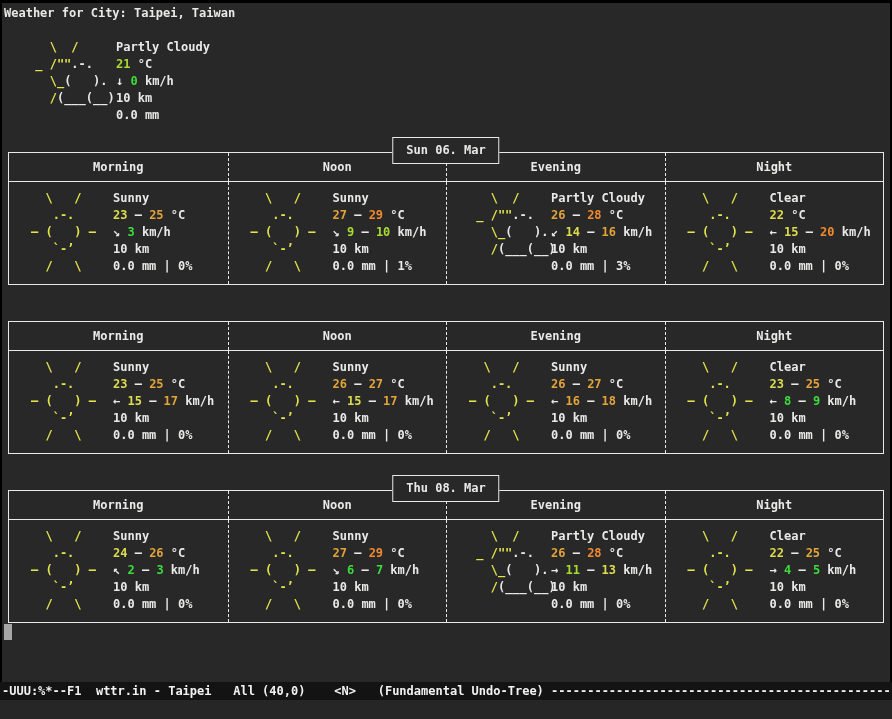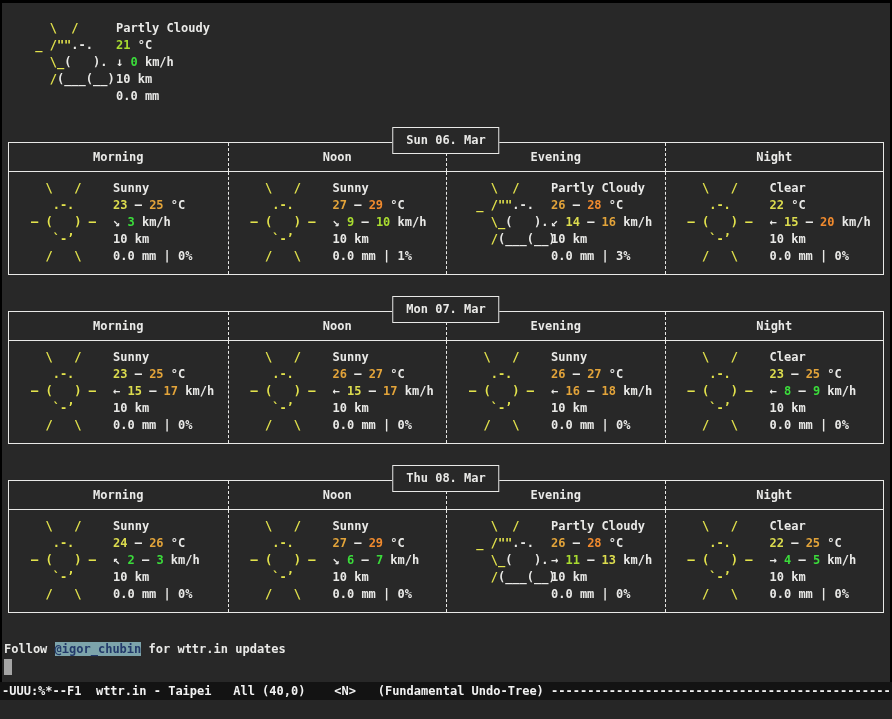--- a/index.html
+++ b/index.html
@@ -20,21 +20,21 @@
     background: #282828; color: #e9e9e7;
     overflow: hidden;
   }
   .title { margin: 2px 0 0 2px; white-space: pre; }
   .current { display: flex; margin-top: 17px; }
   .art { margin: 0; white-space: pre; }
   .txt { margin: 0; white-space: pre; }
   .current .art { width: 104px; padding-left: 26px; }
   .current .txt { margin-left: 10px; }
   #days .day { position: relative; margin-left: 6px; width: 876px; margin-top: 36px; }
-  #days .day:first-child { margin-top: 37px; }
+  #days .day:first-child { margin-top: 28px; }
   .tbl { border: 1px solid #e9e9e7; }
   .hrow { display: grid; grid-template-columns: repeat(4, 1fr); height: 29px; border-bottom: 1px solid #e9e9e7; }
   .hcell { text-align: center; line-height: 28px; border-left: 1px dashed #e9e9e7; overflow: hidden; }
   .hcell:first-child { border-left: none; }
   .brow { display: grid; grid-template-columns: repeat(4, 1fr); }
   .cell { display: flex; border-left: 1px dashed #e9e9e7; height: 102px; padding-top: 8px; overflow: hidden; }
   .cell:first-child { border-left: none; }
   .cell .art { width: 96px; padding-left: 22px; }
   .cell .txt { margin-left: 8px; }
   .datebox {
@@ -49,20 +49,21 @@
     position: absolute; left: 0; bottom: 19px; width: 892px; height: 18px;
     background: #131313; color: #f2f2f2; line-height: 18px;
     white-space: pre; overflow: hidden; padding-left: 2px;
   }
   .echo { position: absolute; left: 0; bottom: 0; width: 892px; height: 19px; background: #262626; }
 </style>
 </head>
 <body>
 
 <div class="buffer">
+  <div class="title">Weather for City: Taipei, Taiwan</div>
 
   <div class="current">
     <div class="art" id="current-art"><div><span style="color: rgb(227, 227, 76);">   \  /</span></div><div><span style="color: rgb(227, 227, 76);"> _ /""</span><span style="color: rgb(233, 233, 231);">.-.</span></div><div><span style="color: rgb(227, 227, 76);">   \_</span><span style="color: rgb(233, 233, 231);">(   ).</span></div><div><span style="color: rgb(227, 227, 76);">   /</span><span style="color: rgb(233, 233, 231);">(___(__)</span></div></div>
     <div class="txt" id="current-text"><div><span style="color: rgb(233, 233, 231);">Partly Cloudy</span></div><div><span style="color: rgb(169, 220, 48);">21</span><span style="color: rgb(233, 233, 231);"> °C</span></div><div><span style="color: rgb(233, 233, 231);">↓ </span><span style="color: rgb(59, 220, 59);">0</span><span style="color: rgb(233, 233, 231);"> km/h</span></div><div><span style="color: rgb(233, 233, 231);">10 km</span></div><div><span style="color: rgb(233, 233, 231);">0.0 mm</span></div></div>
   </div>
 
   <div id="days">
   <div class="day">
     <div class="datebox">Sun 06. Mar</div>
     <div class="tbl">
@@ -87,21 +88,20 @@
             </div>
             <div class="cell">
               <div class="art"><div><span style="color: rgb(227, 227, 76);">  \   /  </span></div><div><span style="color: rgb(227, 227, 76);">   .-.   </span></div><div><span style="color: rgb(227, 227, 76);">– (   ) –</span></div><div><span style="color: rgb(227, 227, 76);">   `-’   </span></div><div><span style="color: rgb(227, 227, 76);">  /   \  </span></div></div>
               <div class="txt"><div><span style="color: rgb(233, 233, 231);">Clear</span></div><div><span style="color: rgb(220, 220, 78);">22</span><span style="color: rgb(233, 233, 231);"> °C</span></div><div><span style="color: rgb(233, 233, 231);">← </span><span style="color: rgb(220, 220, 78);">15</span><span style="color: rgb(233, 233, 231);"> – </span><span style="color: rgb(240, 138, 46);">20</span><span style="color: rgb(233, 233, 231);"> km/h</span></div><div><span style="color: rgb(233, 233, 231);">10 km</span></div><div><span style="color: rgb(233, 233, 231);">0.0 mm | 0%</span></div></div>
             </div>
           </div>
     </div>
   </div>
 
   <div class="day">
-    <div class="datebox">Mon 07. Mar</div>
     <div class="tbl">
       <div class="hrow">
             <div class="hcell">Morning</div>
             <div class="hcell">Noon</div>
             <div class="hcell">Evening</div>
             <div class="hcell">Night</div>
           </div>
       <div class="brow">
             <div class="cell">
               <div class="art"><div><span style="color: rgb(227, 227, 76);">  \   /  </span></div><div><span style="color: rgb(227, 227, 76);">   .-.   </span></div><div><span style="color: rgb(227, 227, 76);">– (   ) –</span></div><div><span style="color: rgb(227, 227, 76);">   `-’   </span></div><div><span style="color: rgb(227, 227, 76);">  /   \  </span></div></div>
@@ -147,19 +147,18 @@
             </div>
             <div class="cell">
               <div class="art"><div><span style="color: rgb(227, 227, 76);">  \   /  </span></div><div><span style="color: rgb(227, 227, 76);">   .-.   </span></div><div><span style="color: rgb(227, 227, 76);">– (   ) –</span></div><div><span style="color: rgb(227, 227, 76);">   `-’   </span></div><div><span style="color: rgb(227, 227, 76);">  /   \  </span></div></div>
               <div class="txt"><div><span style="color: rgb(233, 233, 231);">Clear</span></div><div><span style="color: rgb(220, 220, 78);">22</span><span style="color: rgb(233, 233, 231);"> – </span><span style="color: rgb(227, 164, 58);">25</span><span style="color: rgb(233, 233, 231);"> °C</span></div><div><span style="color: rgb(233, 233, 231);">→ </span><span style="color: rgb(59, 220, 59);">4</span><span style="color: rgb(233, 233, 231);"> – </span><span style="color: rgb(59, 220, 59);">5</span><span style="color: rgb(233, 233, 231);"> km/h</span></div><div><span style="color: rgb(233, 233, 231);">10 km</span></div><div><span style="color: rgb(233, 233, 231);">0.0 mm | 0%</span></div></div>
             </div>
           </div>
     </div>
   </div>
 </div>
 
-  <div class="footer"><span>Follow </span><span class="handle">@igor_chubin</span><span> for wttr.in updates</span></div>
 
   <div class="cursor"></div>
 </div>
 
 <div class="modeline" id="modeline">-UUU:%*--F1  wttr.in - Taipei   All (40,0)    &lt;N&gt;   (Fundamental Undo-Tree) ------------------------------------------------------------------------------------------------------------------------</div>
 <div class="echo"></div>
 
 </body></html>

